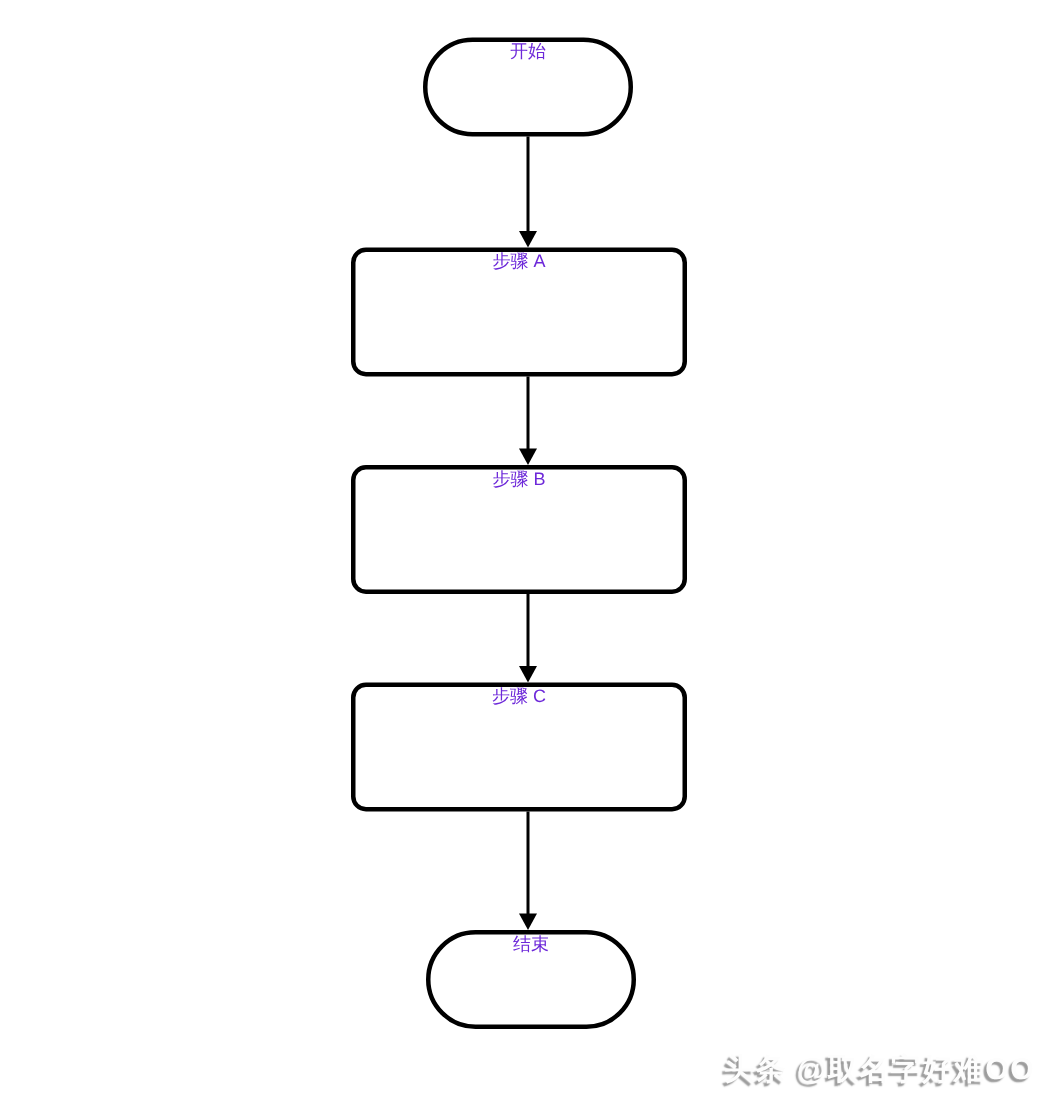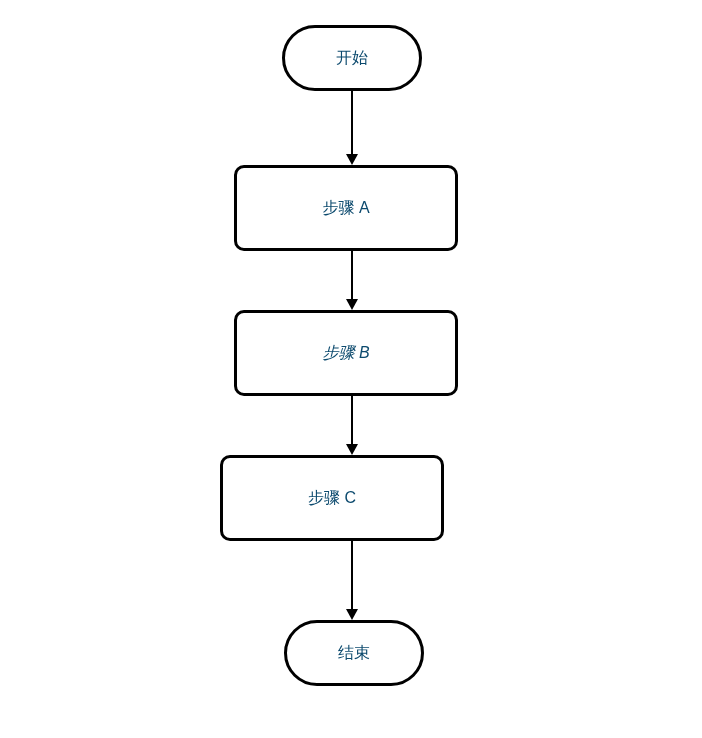--- a/index.html
+++ b/index.html
@@ -8,26 +8,25 @@
     width: 702px;
     height: 738px;
     background: #ffffff;
     font-family: "Liberation Sans", "DejaVu Sans", sans-serif;
     overflow: hidden;
   }
   .node {
     position: absolute;
     box-sizing: border-box;
     display: flex;
-    align-items: center;
     justify-content: center;
     border: 3px solid #000000;
     background: #ffffff;
-    color: #0c4a6e;
-    font-size: 16px;
+    color: #6d28d9;
+    font-size: 12px;
     line-height: 1;
     white-space: nowrap;
   }
   .terminator {
     width: 140px;
     height: 66px;
     border-radius: 33px;
   }
   .process {
     width: 224px;
@@ -85,36 +84,37 @@
 
   <div class="node process" style="left:234px; top:165px;">
     <span>步骤 A</span>
   </div>
 
   <div class="arrow" style="top:251px; height:59px;">
     <div class="shaft"></div>
     <div class="head"></div>
   </div>
 
-  <div class="node process" style="left:234px; top:310px;font-style:italic;">
+  <div class="node process" style="left:234px; top:310px;">
     <span>步骤 B</span>
   </div>
 
   <div class="arrow" style="top:396px; height:59px;">
     <div class="shaft"></div>
     <div class="head"></div>
   </div>
 
-  <div class="node process" style="left:220px; top:455px;">
+  <div class="node process" style="left:234px; top:455px;">
     <span>步骤 C</span>
   </div>
 
   <div class="arrow" style="top:541px; height:79px;">
     <div class="shaft"></div>
     <div class="head"></div>
   </div>
 
   <div class="node terminator" style="left:284px; top:620px;">
     <span>结束</span>
   </div>
 
+  <div class="watermark">头条 @取名字好难OO</div>
 
 </div>
 
 </body></html>

